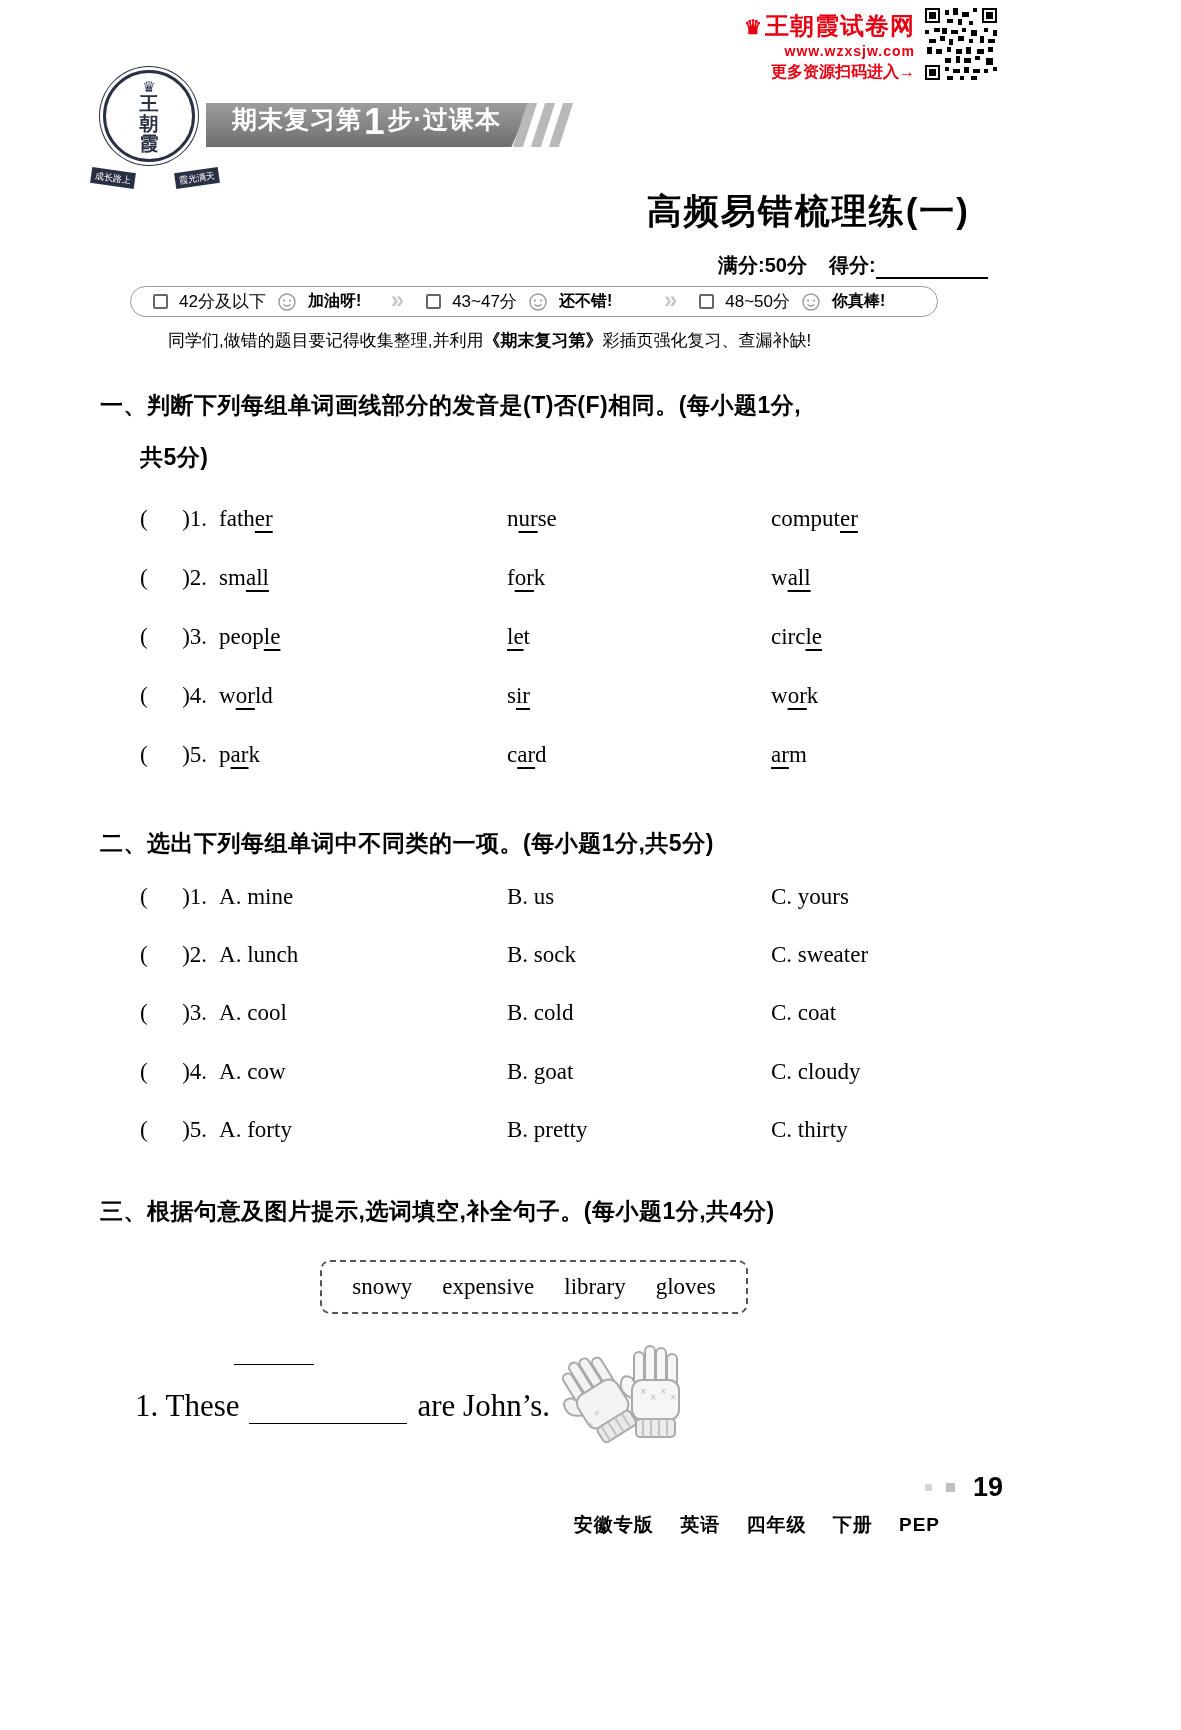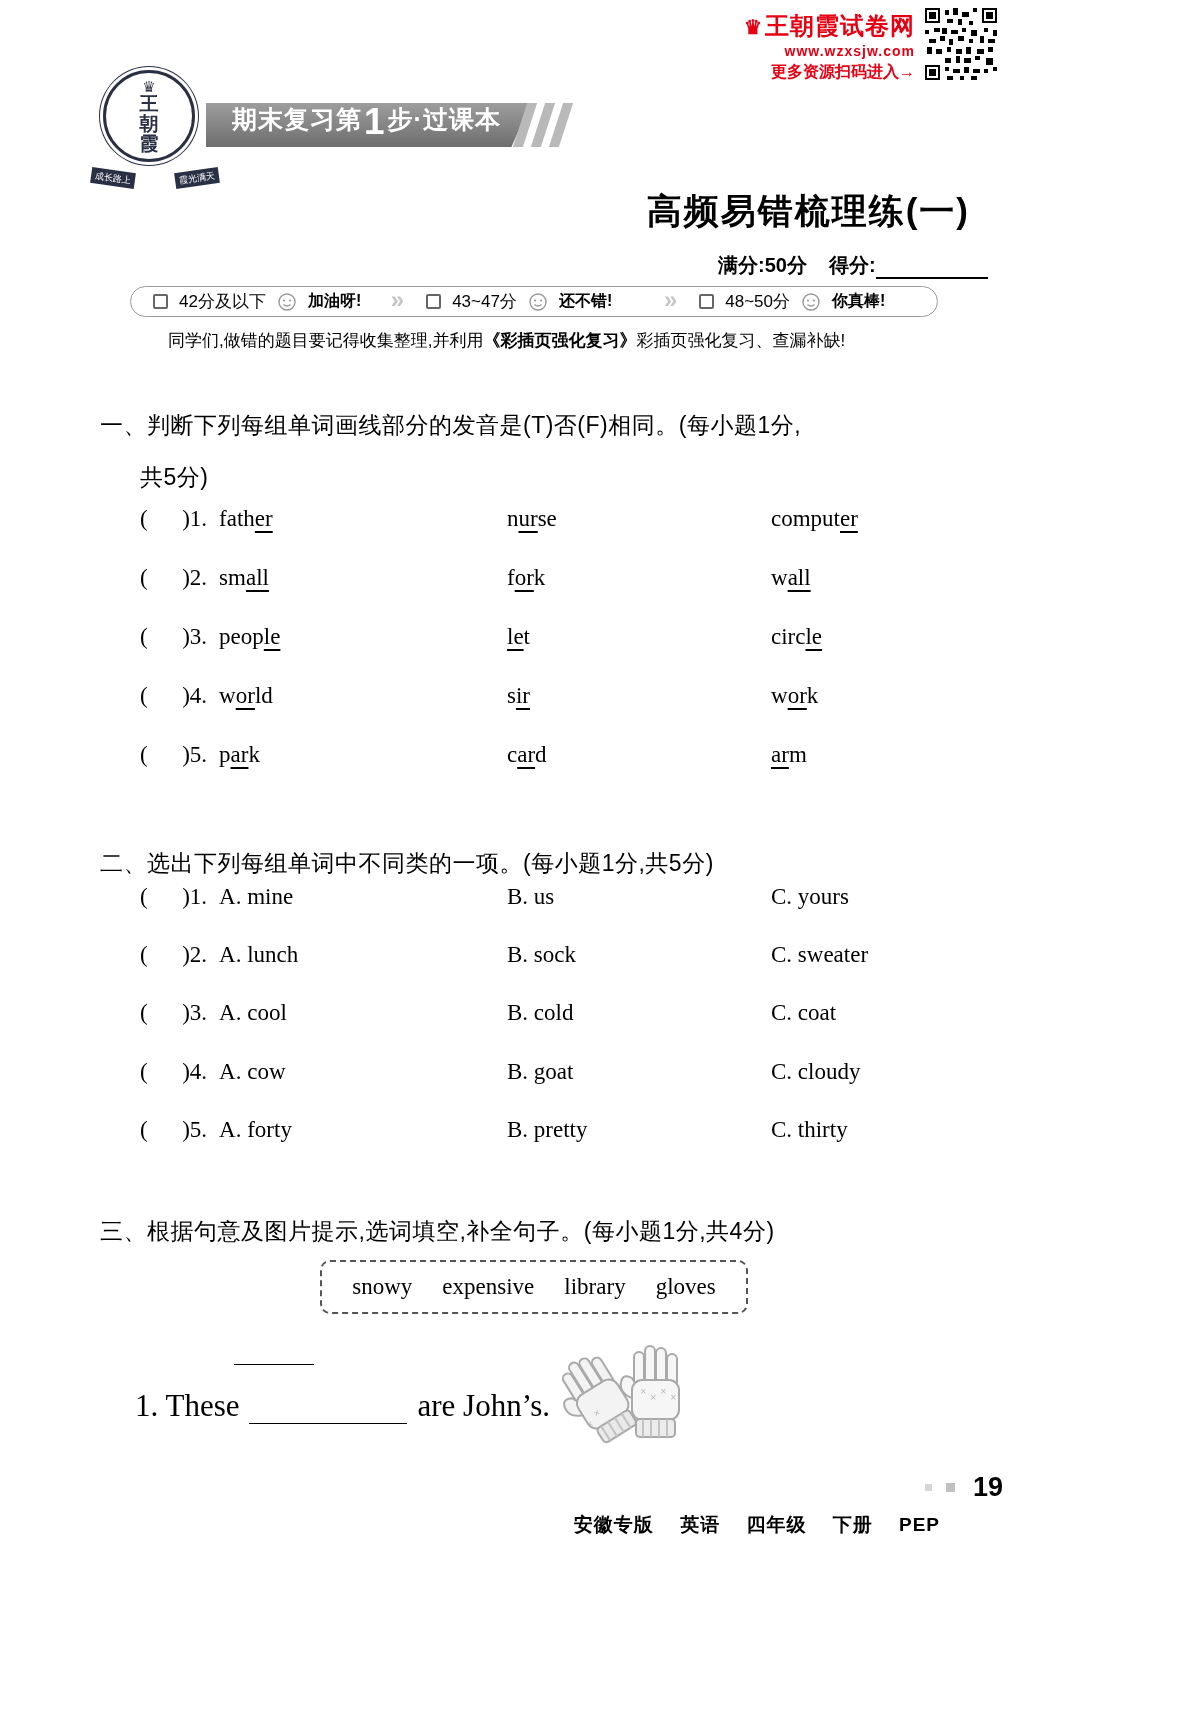--- a/index.html
+++ b/index.html
@@ -58,21 +58,21 @@
   .cbx { width: 15px; height: 15px; border: 2px solid #666; border-radius: 2px; background: #fff; flex: 0 0 auto; }
   .band-range { font-size: 17px; }
   .band-tag { font-size: 16px; font-weight: bold; }
   .chev { color: #c6c6c6; font-size: 24px; font-weight: bold; line-height: 1; margin-top: -3px; }
   .face { flex: 0 0 auto; }
 
   .note { position: absolute; top: 329px; left: 168px; width: 760px; font-size: 17px; white-space: nowrap; }
   .note b { font-weight: bold; }
 
   
-  .s-head { position: absolute; left: 100px; width: 890px; font-size: 23px; font-weight: normal; letter-spacing: 0.5px; white-space: nowrap; margin-top: 20px; }
+  .s-head { position: absolute; left: 100px; width: 890px; font-size: 23px; font-weight: bold; letter-spacing: 0.5px; white-space: nowrap; }
   .row { position: absolute; left: 140px; width: 830px; display: grid; grid-template-columns: 367px 264px 1fr; font-family: "Liberation Serif", serif; font-size: 23px; }
   .qlabel { white-space: pre; margin-right: 12px; }
   .ul { text-decoration: underline; text-decoration-thickness: 1.8px; text-underline-offset: 5px; }
 
   
   .wordbox {
     position: absolute; top: 1260px; left: 320px; width: 428px; height: 54px;
     border: 2px dashed #555; border-radius: 10px;
     display: flex; align-items: center; justify-content: center; gap: 30px;
     font-family: "Liberation Serif", serif; font-size: 23px;
@@ -216,21 +216,21 @@
           <circle cx="10" cy="10" r="8" fill="#fff" stroke="#999" stroke-width="1.4"></circle>
           <circle cx="7" cy="8.5" r="1.1" fill="#999"></circle>
           <circle cx="13" cy="8.5" r="1.1" fill="#999"></circle>
           <path d="M6.5 12.5 q3.5 3 7 0" stroke="#999" stroke-width="1.3" fill="none"></path>
         </svg>
       <span class="band-tag">你真棒!</span>
     </div>
   </div>
 
   <div class="note">
-    <span>同学们,做错的题目要记得收集整理,并利用</span><b>《彩插页强化复习》</b><span>彩插页强化复习、查漏补缺!</span>
+    <span>同学们,做错的题目要记得收集整理,并利用</span><b>《期末复习第》</b><span>彩插页强化复习、查漏补缺!</span>
   </div>
 
   <div class="s-head" style="top:390px">一、判断下列每组单词画线部分的发音是(T)否(F)相同。(每小题1分,</div>
   <div class="s-head" style="top:442px; left:140px">共5分)</div>
 
   <div class="row" style="top:506px">
     <div><span class="qlabel">(      )1.</span><span><span>fath</span><span class="ul">er</span><span></span></span></div>
     <div><span>n</span><span class="ul">ur</span><span>se</span></div>
     <div><span>comput</span><span class="ul">er</span><span></span></div>
   </div>

